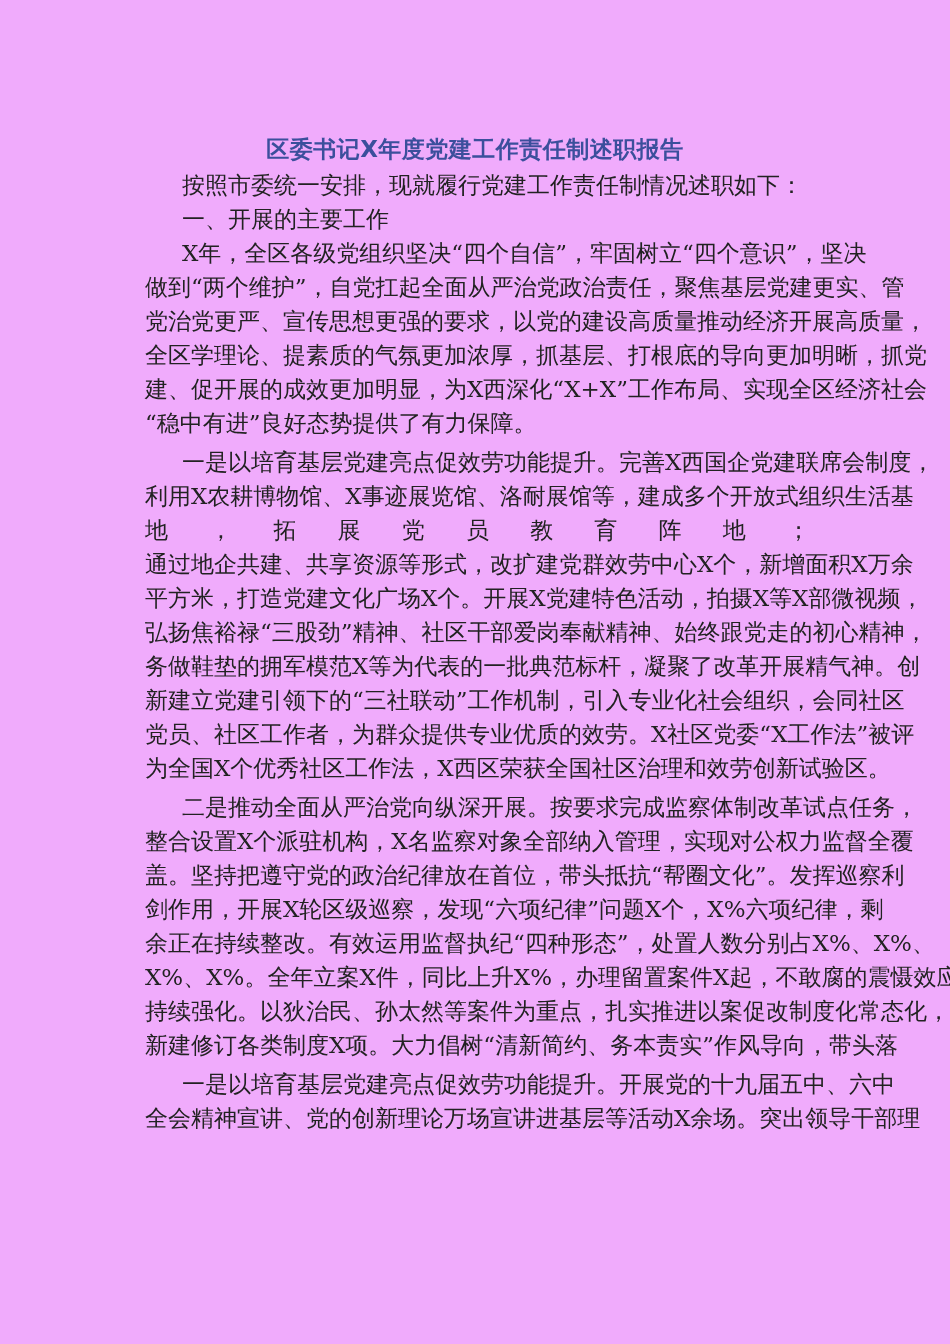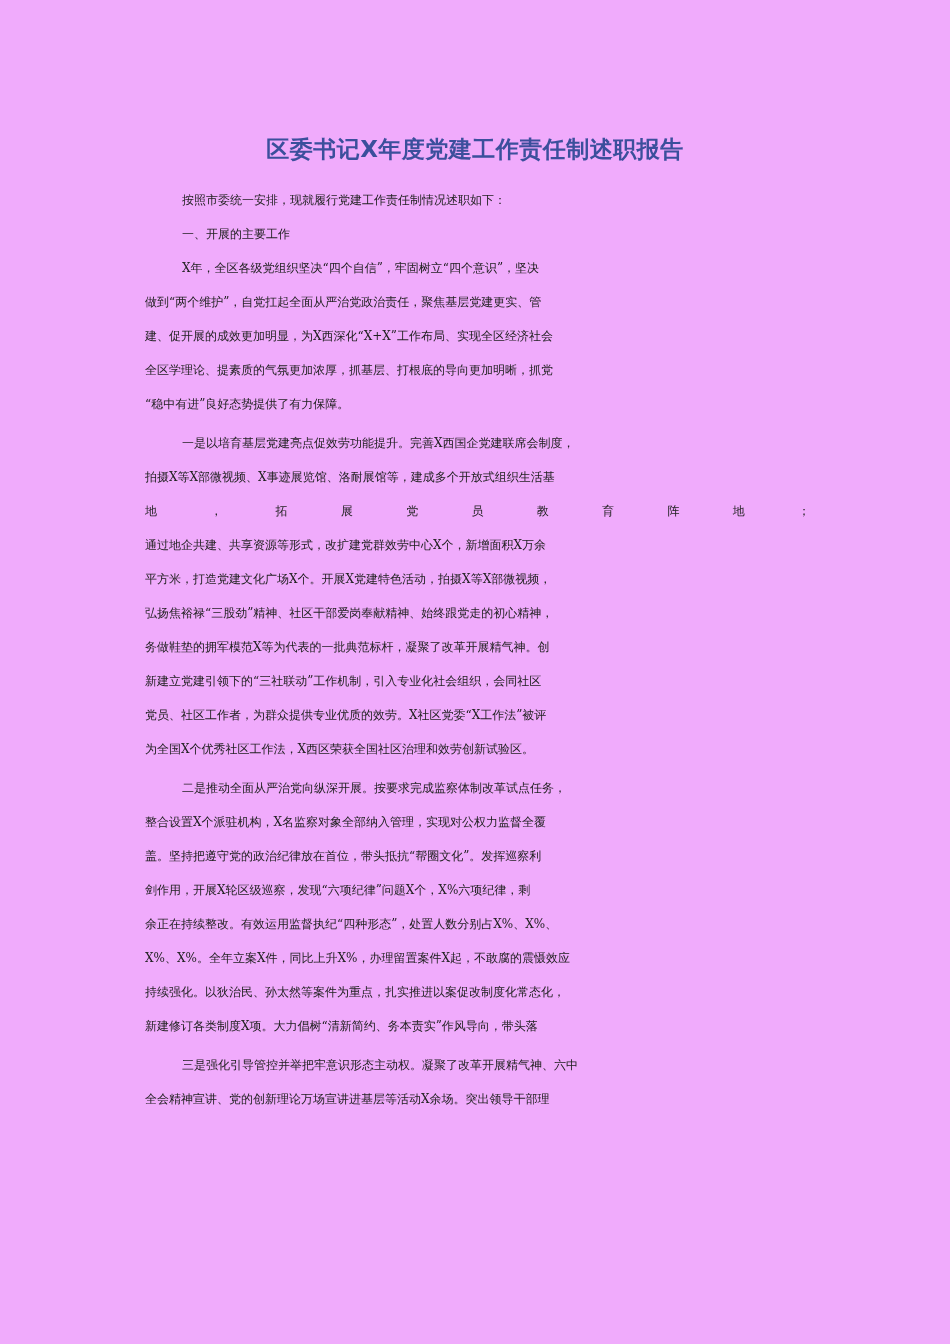--- a/index.html
+++ b/index.html
@@ -4,51 +4,52 @@
 <style>
   html, body { margin:0; padding:0; background:#ffffff; }
   body { width:950px; height:1344px; overflow:hidden; position:relative; }
   .page { position:absolute; left:0; top:0; width:950px; height:1344px; background:#f0abfc;padding-left:15px; }
   .title {
     position:absolute; left:0; width:950px; top:131px; text-align:center;
     font-family:"DejaVu Sans", sans-serif; font-weight:bold; font-size:23px;
     color:#3b4f9c; letter-spacing:0.5px; line-height:36px;
   }
   .body {
-    position:absolute; left:145px; top:183px; width:665px;
-    font-family:"DejaVu Serif", serif; font-size:12px; color:#222;
+    position:absolute; left:145px; top:168px; width:665px;
+    font-family:"DejaVu Serif", serif; font-size:23px; color:#222;
     line-height:34px;
   }
   .line { display:block; height:34px; white-space:nowrap; overflow:visible; }
   .indent { padding-left:37px; }
   .justify { display:flex; justify-content:space-between; }
   .gap { height:5px; }
 </style>
 </head>
 <body>
 
 <div class="page">
   <div class="title">区委书记X年度党建工作责任制述职报告</div>
 
   <div class="body">
     <span class="line indent">按照市委统一安排，现就履行党建工作责任制情况述职如下：</span>
     <span class="line indent">一、开展的主要工作</span>
 
     <div>
       <span class="line indent">X年，全区各级党组织坚决“四个自信”，牢固树立“四个意识”，坚决</span>
       <span class="line">做到“两个维护”，自党扛起全面从严治党政治责任，聚焦基层党建更实、管</span>
+      <span class="line">党治党更严、宣传思想更强的要求，以党的建设高质量推动经济开展高质量，</span>
+      <span class="line">全区学理论、提素质的气氛更加浓厚，抓基层、打根底的导向更加明晰，抓党</span>
       <span class="line">建、促开展的成效更加明显，为X西深化“X+X”工作布局、实现全区经济社会</span>
-      <span class="line">全区学理论、提素质的气氛更加浓厚，抓基层、打根底的导向更加明晰，抓党</span>
       <span class="line">“稳中有进”良好态势提供了有力保障。</span>
     </div>
     <div class="gap"></div>
 
     <div>
       <span class="line indent">一是以培育基层党建亮点促效劳功能提升。完善X西国企党建联席会制度，</span>
-      <span class="line">拍摄X等X部微视频、X事迹展览馆、洛耐展馆等，建成多个开放式组织生活基</span>
+      <span class="line">利用X农耕博物馆、X事迹展览馆、洛耐展馆等，建成多个开放式组织生活基</span>
       <span class="line justify">
         <span>地</span>
         <span>，</span>
         <span>拓</span>
         <span>展</span>
         <span>党</span>
         <span>员</span>
         <span>教</span>
         <span>育</span>
         <span>阵</span>
@@ -71,17 +72,17 @@
       <span class="line">盖。坚持把遵守党的政治纪律放在首位，带头抵抗“帮圈文化”。发挥巡察利</span>
       <span class="line">剑作用，开展X轮区级巡察，发现“六项纪律”问题X个，X%六项纪律，剩</span>
       <span class="line">余正在持续整改。有效运用监督执纪“四种形态”，处置人数分别占X%、X%、</span>
       <span class="line">X%、X%。全年立案X件，同比上升X%，办理留置案件X起，不敢腐的震慑效应</span>
       <span class="line">持续强化。以狄治民、孙太然等案件为重点，扎实推进以案促改制度化常态化，</span>
       <span class="line">新建修订各类制度X项。大力倡树“清新简约、务本责实”作风导向，带头落</span>
     </div>
     <div class="gap"></div>
 
     <div>
-      <span class="line indent">三是强化引导管控并举把牢意识形态主动权。凝聚了改革开展精气神、六中</span>
+      <span class="line indent">一是以培育基层党建亮点促效劳功能提升。开展党的十九届五中、六中</span>
       <span class="line">全会精神宣讲、党的创新理论万场宣讲进基层等活动X余场。突出领导干部理</span>
     </div>
   </div>
 </div>
 
 </body></html>

